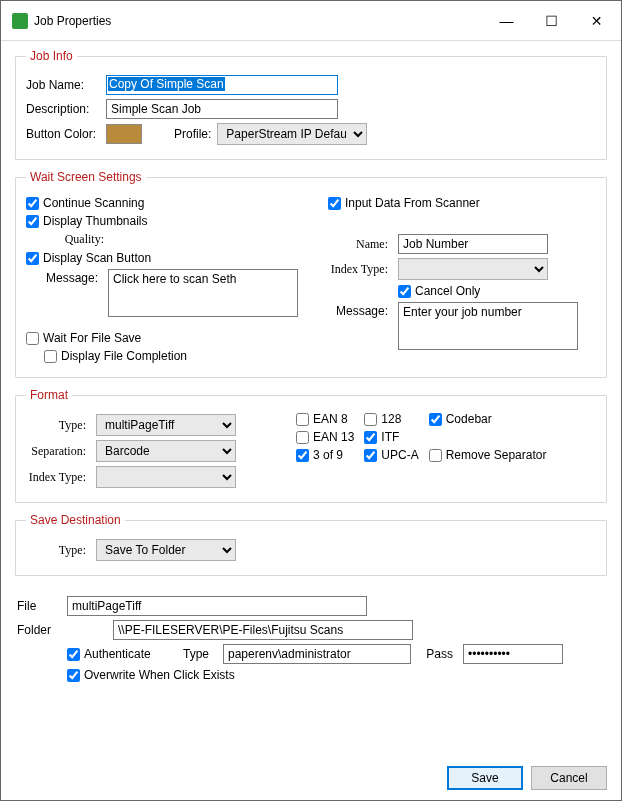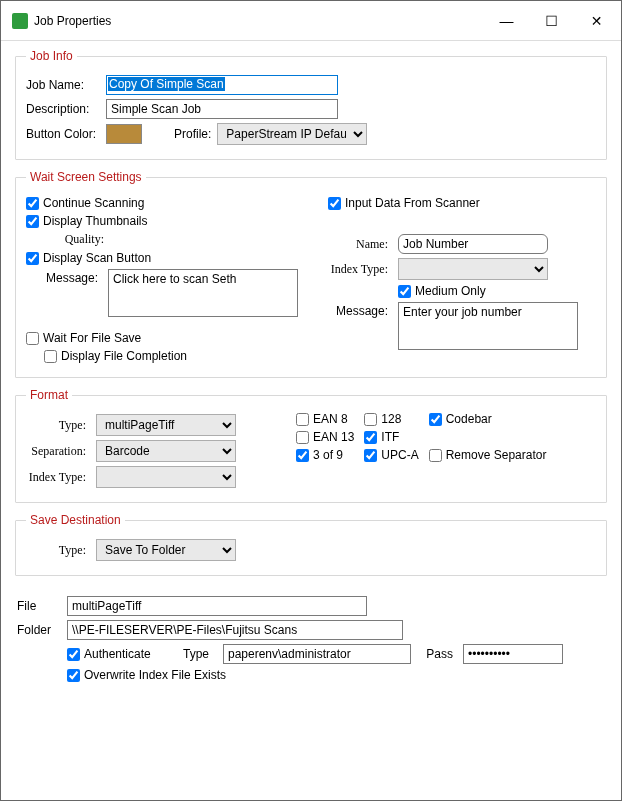--- a/index.html
+++ b/index.html
@@ -197,29 +197,29 @@
         </div>
 
         <div class="col">
           <div class="chk row">
               <input type="checkbox" checked="" style="">
               <span>Input Data From Scanner</span>
             </div>
           <div style="height:16px"></div>
           <div class="row">
             <span class="lbl-col">Name:</span>
-            <input type="text" style="width: 150px; border-radius: 6px;" value="Job Number">
+            <input type="text" style="width: 150px;" value="Job Number">
           </div>
           <div class="row">
             <span class="lbl-col">Index Type:</span>
             <select style="width:150px"><option></option></select>
           </div>
           <div class="chk row" style="margin-left:70px">
               <input type="checkbox" checked="" style="">
-              <span>Medium Only</span>
+              <span>Cancel Only</span>
             </div>
           <div class="row" style="align-items:flex-start">
             <span class="msg-col" style="width:64px">Message:</span>
             <textarea style="width: 180px; height: 48px;">Enter your job number</textarea>
           </div>
         </div>
       </div>
     </fieldset>
 
     <fieldset class="group">
@@ -289,37 +289,41 @@
       </div>
     </fieldset>
 
     <div style="padding:6px 2px 0 2px">
       <div class="row">
         <span style="width:44px">File</span>
         <input type="text" style="width: 300px;" value="multiPageTiff">
       </div>
       <div class="row">
         <span style="width:44px">Folder</span>
-        <input type="text" style="width: 336px;" value="\\PE-FILESERVER\PE-Files\Fujitsu Scans">
+        <input type="text" style="width: 300px; margin-left: 46px;" value="\\PE-FILESERVER\PE-Files\Fujitsu Scans">
       </div>
       <div class="row" style="margin-left:50px">
         <div class="chk" style="width:110px">
             <input type="checkbox" checked="" style="">
             <span>Authenticate</span>
           </div>
         <span style="width:34px">Type</span>
         <input type="text" style="width: 188px;" value="paperenv\administrator">
         <span style="width:40px;text-align:right;padding-right:4px">Pass</span>
         <input type="password" style="width: 100px;" value="**********">
       </div>
       <div class="row" style="margin-left:50px">
         <div class="chk">
             <input type="checkbox" checked="" style="">
-            <span>Overwrite Index File Exists</span>
+            <span>Overwrite When Click Exists</span>
           </div>
       </div>
     </div>
 
     <div class="flex-spacer"></div>
   </div>
 
+  <div class="btnbar">
+    <button class="dlg primary">Save</button>
+    <button class="dlg">Cancel</button>
+  </div>
 
 </div>
 
 </body></html>

